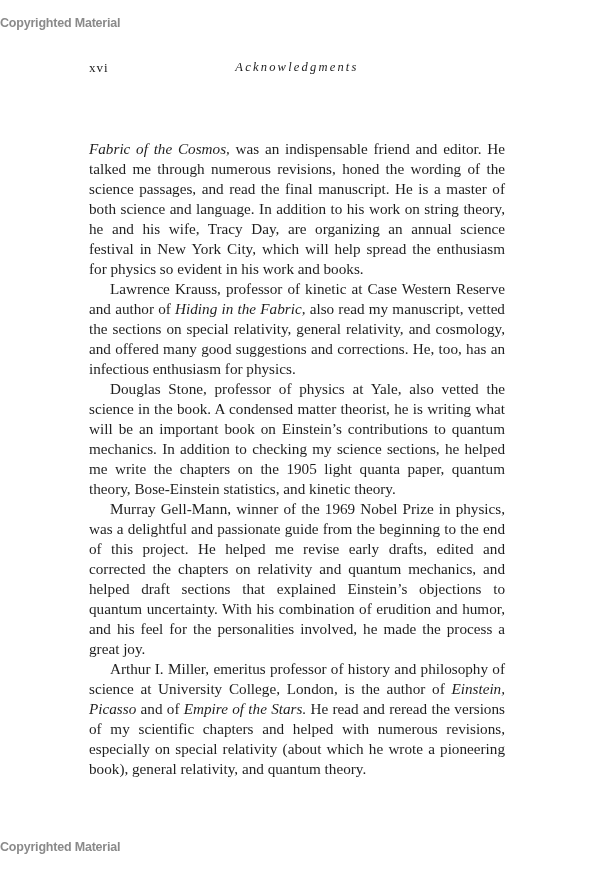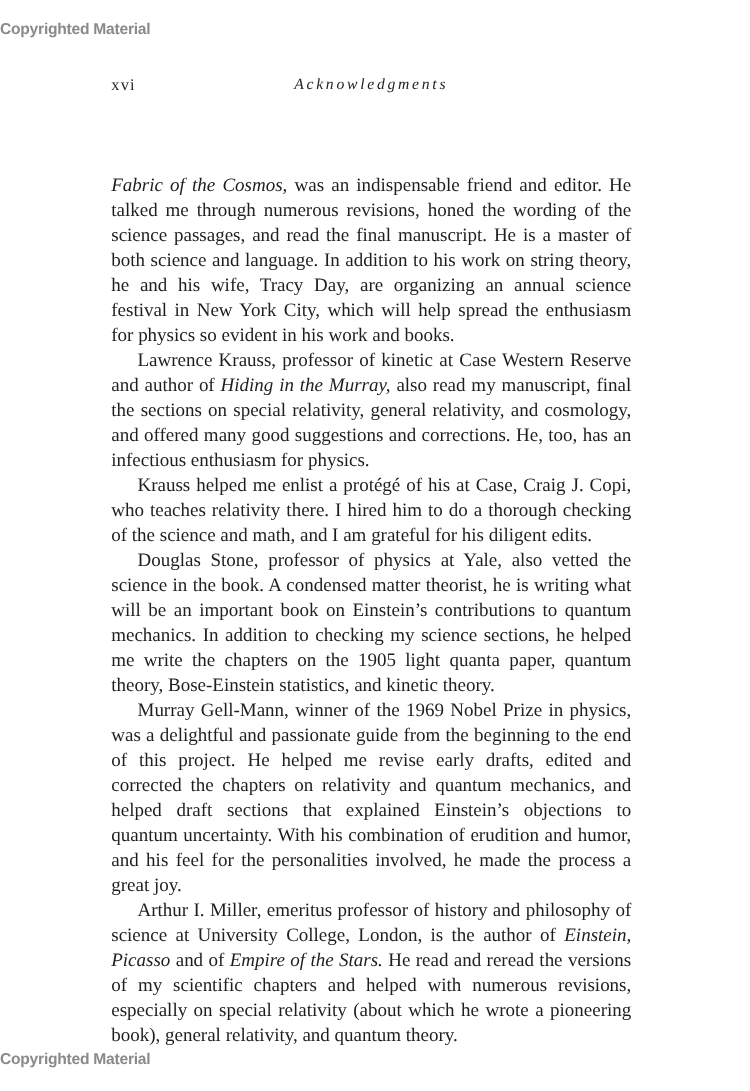--- a/index.html
+++ b/index.html
@@ -37,24 +37,21 @@
 <div class="running-head">
   <span class="folio">xvi</span>
   <span class="head-title">Acknowledgments</span>
 </div>
 
 <div class="body-text">
   <p class="para first">
     <span class="it">Fabric of the Cosmos,</span><span> was an indispensable friend and editor. He talked me through numerous revisions, honed the wording of the science passages, and read the final manuscript. He is a master of both science and language. In addition to his work on string theory, he and his wife, Tracy Day, are organizing an annual science festival in New York City, which will help spread the enthusiasm for physics so evident in his work and books.</span>
   </p>
   <p class="para">
-    <span>Lawrence Krauss, professor of kinetic at Case Western Reserve and author of </span><span class="it">Hiding in the Murray,</span><span> also read my manuscript, final the sections on special relativity, general relativity, and cosmology, and offered many good suggestions and corrections. He, too, has an infectious enthusiasm for physics.</span>
-  </p>
-  <p class="para">
-    <span>Krauss helped me enlist a protégé of his at Case, Craig J. Copi, who teaches relativity there. I hired him to do a thorough checking of the science and math, and I am grateful for his diligent edits.</span>
+    <span>Lawrence Krauss, professor of kinetic at Case Western Reserve and author of </span><span class="it">Hiding in the Fabric,</span><span> also read my manuscript, vetted the sections on special relativity, general relativity, and cosmology, and offered many good suggestions and corrections. He, too, has an infectious enthusiasm for physics.</span>
   </p>
   <p class="para">
     <span>Douglas Stone, professor of physics at Yale, also vetted the science in the book. A condensed matter theorist, he is writing what will be an important book on Einstein’s contributions to quantum mechanics. In addition to checking my science sections, he helped me write the chapters on the 1905 light quanta paper, quantum theory, Bose-Einstein statistics, and kinetic theory.</span>
   </p>
   <p class="para">
     <span>Murray Gell-Mann, winner of the 1969 Nobel Prize in physics, was a delightful and passionate guide from the beginning to the end of this project. He helped me revise early drafts, edited and corrected the chapters on relativity and quantum mechanics, and helped draft sections that explained Einstein’s objections to quantum uncertainty. With his combination of erudition and humor, and his feel for the personalities involved, he made the process a great joy.</span>
   </p>
   <p class="para">
     <span>Arthur I. Miller, emeritus professor of history and philosophy of science at University College, London, is the author of </span><span class="it">Einstein, Picasso</span><span> and of </span><span class="it">Empire of the Stars.</span><span> He read and reread the versions of my scientific chapters and helped with numerous revisions, especially on special relativity (about which he wrote a pioneering book), general relativity, and quantum theory.</span>
   </p>

